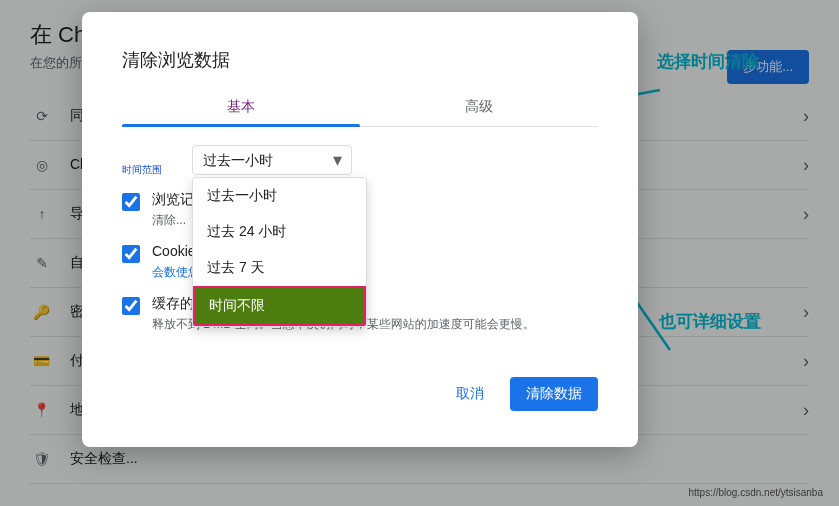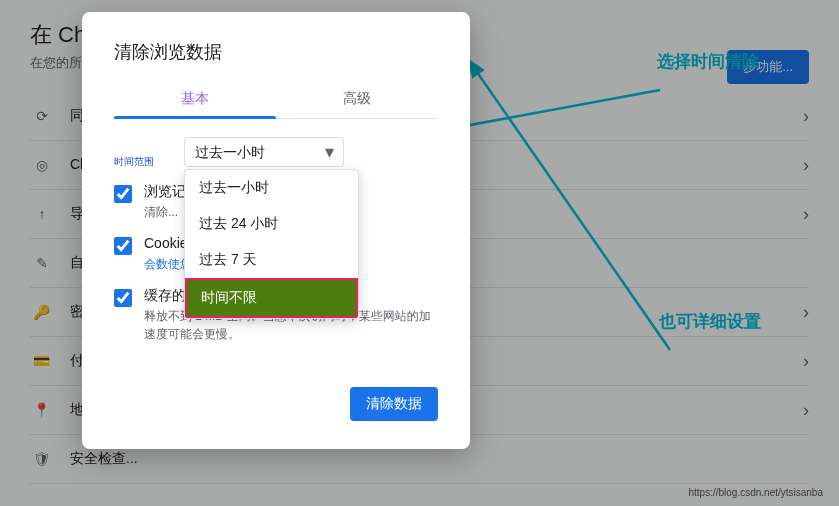--- a/index.html
+++ b/index.html
@@ -115,26 +115,26 @@
       width: 100%; height: 100%;
       background: rgba(0,0,0,0.32);
       z-index: 10;
     }
 
     
     .dialog {
       position: absolute;
       top: 12px;
       left: 82px;
-      width: 388px;
+      width: 556px;
       background: white;
       border-radius: 8px;
       box-shadow: 0 8px 32px rgba(0,0,0,0.28);
       z-index: 20;
-      padding: 8px;
+      padding: 16px;
       overflow: visible;
     }
 
     .dialog-header {
       padding: 20px 24px 0 24px;
     }
 
     .dialog-title {
       font-size: 18px;
       color: #202124;
@@ -153,21 +153,21 @@
       flex: 1;
       text-align: center;
       padding: 10px 0;
       font-size: 14px;
       color: #5f6368;
       cursor: pointer;
       position: relative;
     }
 
     .tab.active {
-      color: #8b5cf6;
+      color: #701a75;
       font-weight: 500;
     }
 
     .tab.active::after {
       content: '';
       position: absolute;
       bottom: -1px;
       left: 0; right: 0;
       height: 3px;
       background: #1a73e8;
@@ -435,20 +435,21 @@
       <input type="checkbox" class="checkbox-input" checked="" style="">
       <div class="checkbox-label-group">
         <span class="checkbox-label">缓存的图片和文件</span>
         <span class="checkbox-desc">释放不到 1 MB 空间。当您下次访问时，某些网站的加速度可能会更慢。</span>
       </div>
     </div>
 
   </div>
 
   <div class="dialog-footer">
+    <button class="btn-cancel">取消</button>
     <button class="btn-clear">清除数据</button>
   </div>
 </div>
 
 <div class="annotation annotation-top">选择时间清除</div>
 <div class="annotation annotation-bottom">也可详细设置</div>
 
 <svg class="arrows-svg" xmlns="http://www.w3.org/2000/svg">
   <defs>
     <marker id="arrowhead" markerWidth="8" markerHeight="8" refX="6" refY="3" orient="auto">

